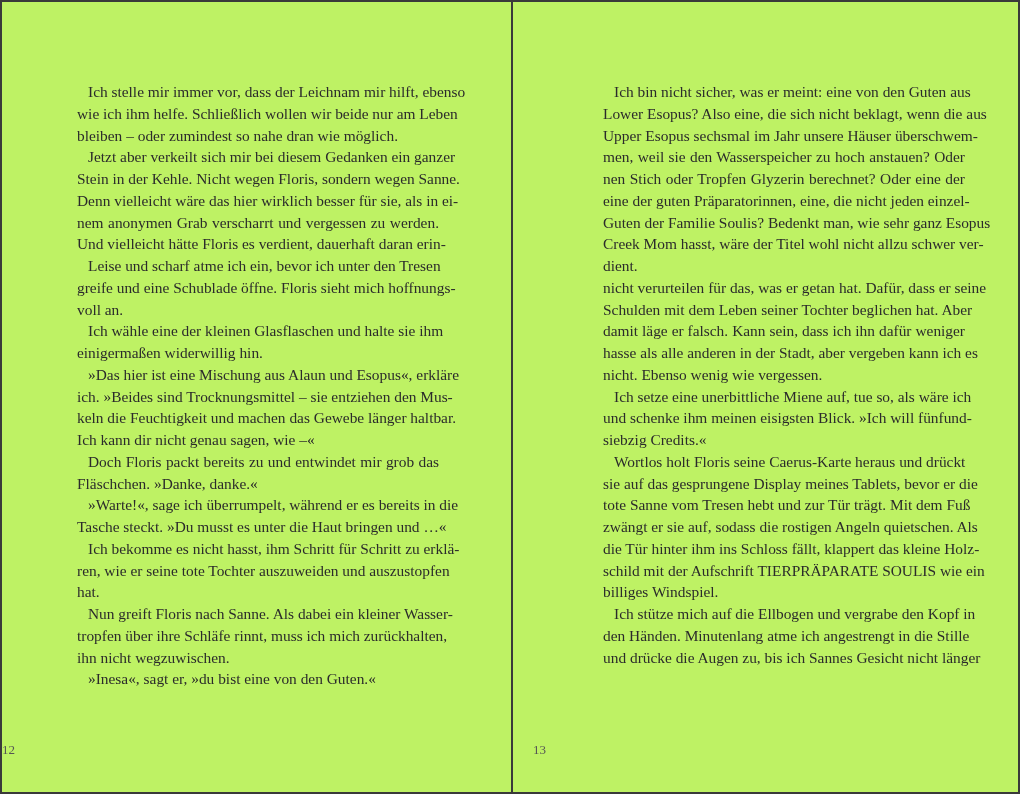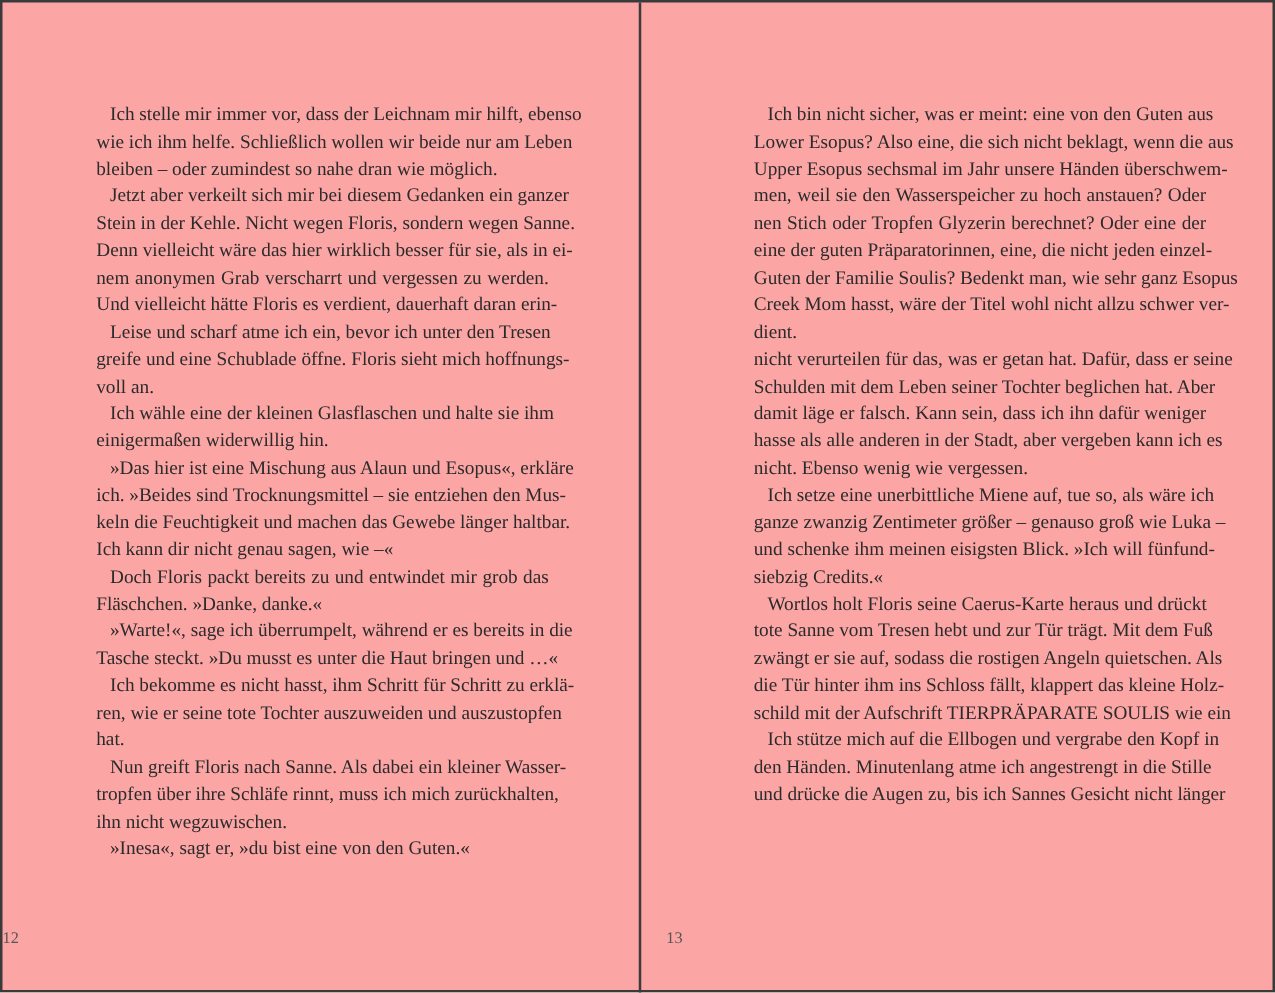--- a/index.html
+++ b/index.html
@@ -2,21 +2,21 @@
 <html><head>
   <meta charset="utf-8">
   <style>
     html, body { margin: 0; padding: 0; background: #ffffff; }
     body { width: 1020px; height: 794px; overflow: hidden; }
     .spread {
       position: relative;
       width: 1020px; height: 794px;
       box-sizing: border-box;
       border: 2px solid #3a3a3a;
-      background: #fca5a5;
+      background: #bef264;
     }
     .divider {
       position: absolute;
       left: 509px; top: 0;
       width: 2px; height: 794px;
       background: #3a3a3a;
     }
     .page {
       position: absolute; top: 0; height: 790px;
     }
@@ -92,41 +92,42 @@
       </div>
     <div class="folio">12</div>
   </div>
 
   <div class="divider"></div>
 
   <div class="page right">
     <div class="textblock">
         <span class="line indent">Ich bin nicht sicher, was er meint: eine von den Guten aus</span>
         <span class="line">Lower Esopus? Also eine, die sich nicht beklagt, wenn die aus</span>
-        <span class="line">Upper Esopus sechsmal im Jahr unsere Händen überschwem-</span>
+        <span class="line">Upper Esopus sechsmal im Jahr unsere Häuser überschwem-</span>
         <span class="line">men, weil sie den Wasserspeicher zu hoch anstauen? Oder</span>
         <span class="line">nen Stich oder Tropfen Glyzerin berechnet? Oder eine der</span>
         <span class="line">eine der guten Präparatorinnen, eine, die nicht jeden einzel-</span>
         <span class="line">Guten der Familie Soulis? Bedenkt man, wie sehr ganz Esopus</span>
         <span class="line">Creek Mom hasst, wäre der Titel wohl nicht allzu schwer ver-</span>
         <span class="line last">dient.</span>
         <span class="line">nicht verurteilen für das, was er getan hat. Dafür, dass er seine</span>
         <span class="line">Schulden mit dem Leben seiner Tochter beglichen hat. Aber</span>
         <span class="line">damit läge er falsch. Kann sein, dass ich ihn dafür weniger</span>
         <span class="line">hasse als alle anderen in der Stadt, aber vergeben kann ich es</span>
         <span class="line last">nicht. Ebenso wenig wie vergessen.</span>
         <span class="line indent">Ich setze eine unerbittliche Miene auf, tue so, als wäre ich</span>
-        <span class="line">ganze zwanzig Zentimeter größer – genauso groß wie Luka –</span>
         <span class="line">und schenke ihm meinen eisigsten Blick. »Ich will fünfund-</span>
         <span class="line last">siebzig Credits.«</span>
         <span class="line indent">Wortlos holt Floris seine Caerus-Karte heraus und drückt</span>
+        <span class="line">sie auf das gesprungene Display meines Tablets, bevor er die</span>
         <span class="line">tote Sanne vom Tresen hebt und zur Tür trägt. Mit dem Fuß</span>
         <span class="line">zwängt er sie auf, sodass die rostigen Angeln quietschen. Als</span>
         <span class="line">die Tür hinter ihm ins Schloss fällt, klappert das kleine Holz-</span>
         <span class="line">schild mit der Aufschrift TIERPRÄPARATE SOULIS wie ein</span>
+        <span class="line last">billiges Windspiel.</span>
         <span class="line indent">Ich stütze mich auf die Ellbogen und vergrabe den Kopf in</span>
         <span class="line">den Händen. Minutenlang atme ich angestrengt in die Stille</span>
         <span class="line">und drücke die Augen zu, bis ich Sannes Gesicht nicht länger</span>
       </div>
     <div class="folio">13</div>
   </div>
 
 </div>
 
 </body></html>

